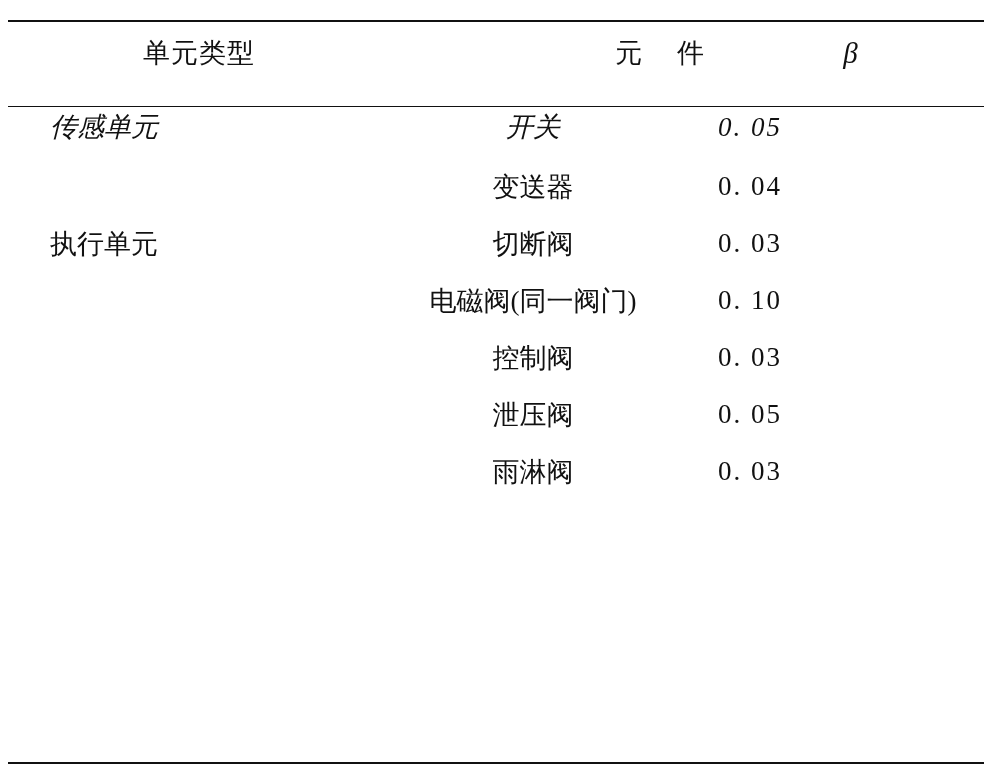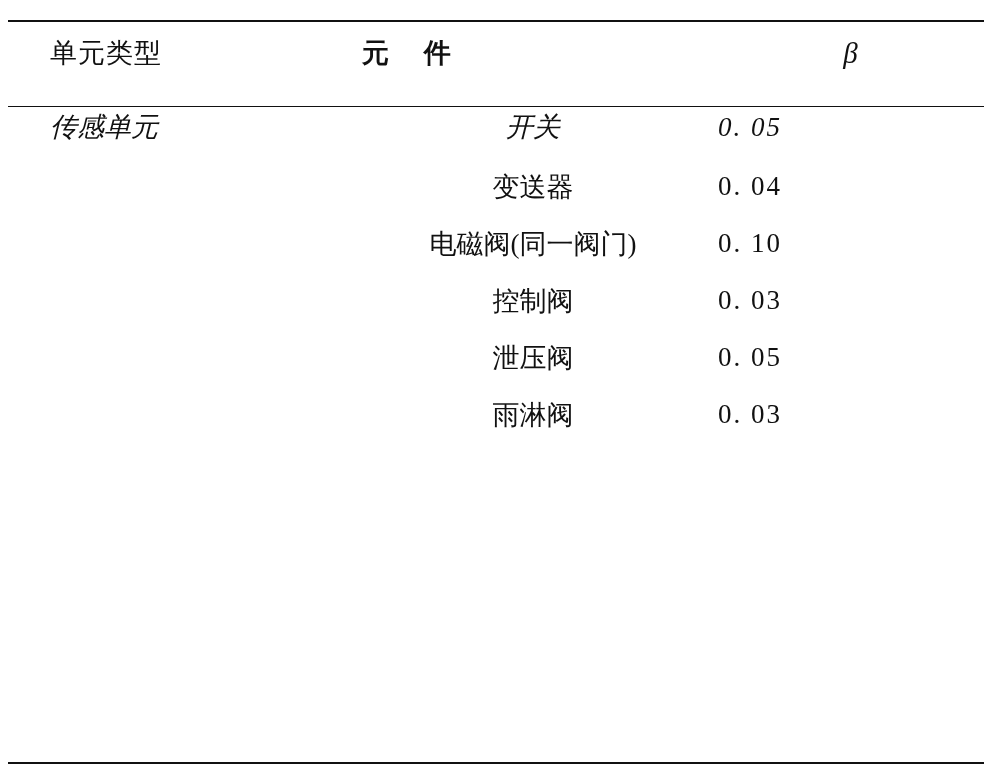--- a/index.html
+++ b/index.html
@@ -57,28 +57,27 @@
 
   thead th {
     font-weight: normal;
     font-size: 27px;
     padding: 0;
     height: 86px;
     vertical-align: middle;
     letter-spacing: 1px;
   }
   th.h-unit-type {
-    text-align: left;
+    text-align: center;
     padding-left: 42px;
   }
   th.h-component {
-    text-align: left;
+    text-align: right;
     letter-spacing: 14px;
     padding-left: 14px;
-    font-weight: bold;
   }
   th.h-beta {
     text-align: center;
     font-family: "Liberation Serif", "DejaVu Serif", serif;
     font-style: italic;
     font-size: 29px;
   }
 
   tbody td {
     font-size: 27px;
@@ -128,20 +127,25 @@
         <td class="unit-type">传感单元</td>
         <td class="component">开关</td>
         <td class="beta">0. 05</td>
       </tr>
       <tr>
         <td class="unit-type"></td>
         <td class="component">变送器</td>
         <td class="beta">0. 04</td>
       </tr>
       <tr>
+        <td class="unit-type">执行单元</td>
+        <td class="component">切断阀</td>
+        <td class="beta">0. 03</td>
+      </tr>
+      <tr>
         <td class="unit-type"></td>
         <td class="component">电磁阀(同一阀门)</td>
         <td class="beta">0. 10</td>
       </tr>
       <tr>
         <td class="unit-type"></td>
         <td class="component">控制阀</td>
         <td class="beta">0. 03</td>
       </tr>
       <tr>

